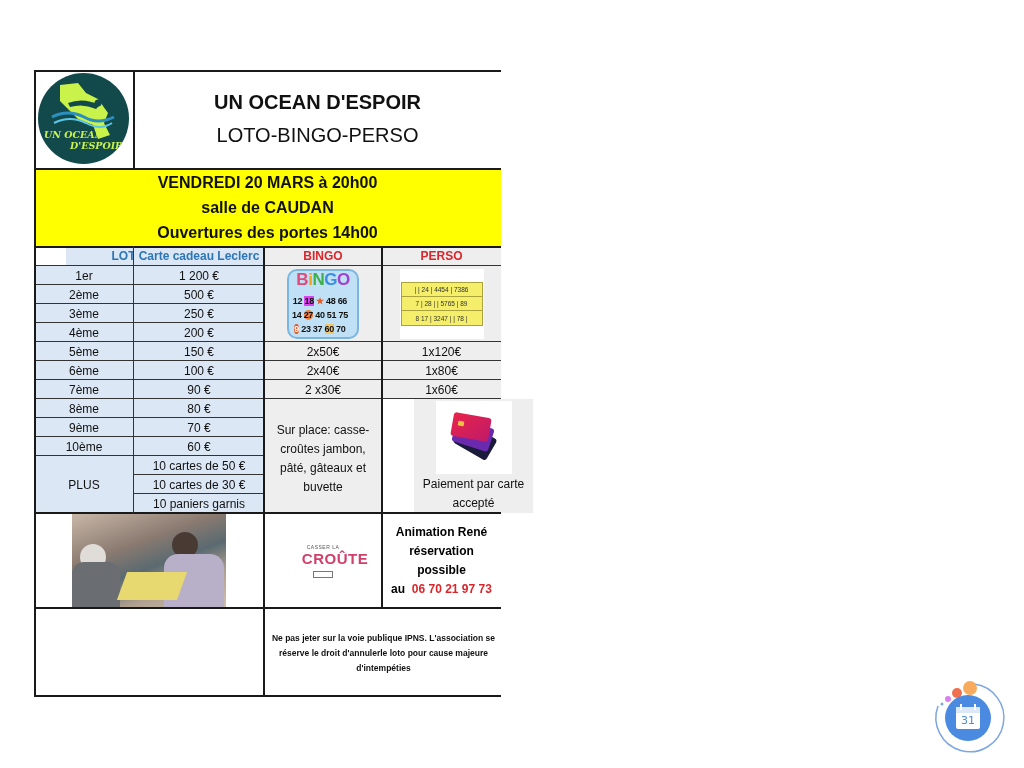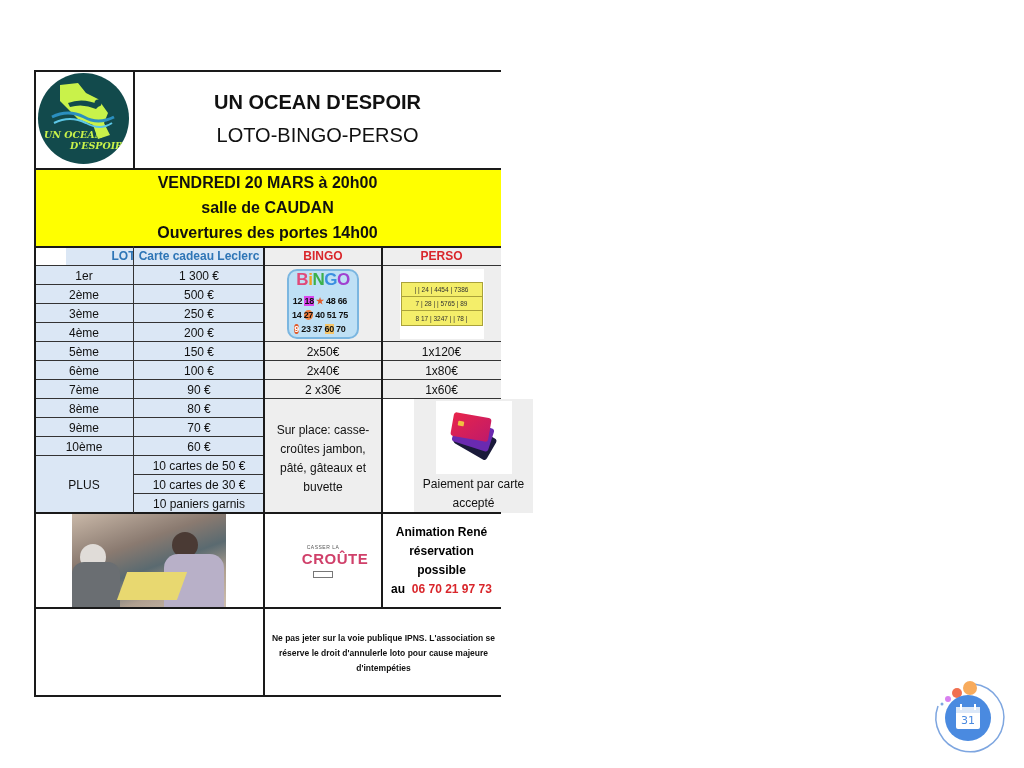--- a/index.html
+++ b/index.html
@@ -53,21 +53,21 @@
     <div class="ybig">salle de CAUDAN</div>
     <div class="ybig">Ouvertures des portes 14h00</div>
   </div>
 
   <div class="cell blue hdr-blue" style="left:0;top:177px;width:115px;height:18px;margin-left:32px;">LOT</div>
   <div class="cell blue hdr-blue" style="left:100px;top:177px;width:130px;height:18px;">Carte cadeau Leclerc</div>
   <div class="cell grey hdr-red" style="left:230px;top:177px;width:118px;height:18px;">BINGO</div>
   <div class="cell grey hdr-red" style="left:348px;top:177px;width:119px;height:18px;">PERSO</div>
 
   <div class="cell blue" style="left:0;top:196px;width:100px;height:19px;">1er</div>
-  <div class="cell blue" style="left:100px;top:196px;width:130px;height:19px;">1 300 €</div>
+  <div class="cell blue" style="left:100px;top:196px;width:130px;height:19px;">1 200 €</div>
   <div class="cell blue" style="left:0;top:215px;width:100px;height:19px;">2ème</div>
   <div class="cell blue" style="left:100px;top:215px;width:130px;height:19px;">500 €</div>
   <div class="cell blue" style="left:0;top:234px;width:100px;height:19px;">3ème</div>
   <div class="cell blue" style="left:100px;top:234px;width:130px;height:19px;">250 €</div>
   <div class="cell blue" style="left:0;top:253px;width:100px;height:19px;">4ème</div>
   <div class="cell blue" style="left:100px;top:253px;width:130px;height:19px;">200 €</div>
   <div class="cell blue" style="left:0;top:272px;width:100px;height:19px;">5ème</div>
   <div class="cell blue" style="left:100px;top:272px;width:130px;height:19px;">150 €</div>
   <div class="cell blue" style="left:0;top:291px;width:100px;height:19px;">6ème</div>
   <div class="cell blue" style="left:100px;top:291px;width:130px;height:19px;">100 €</div>

